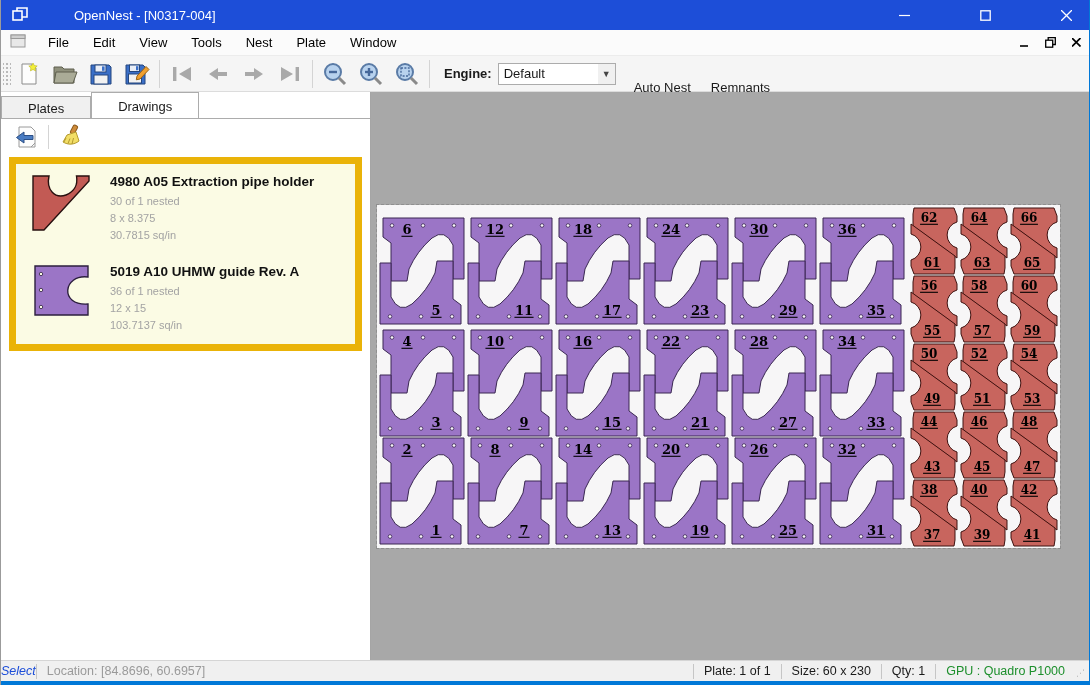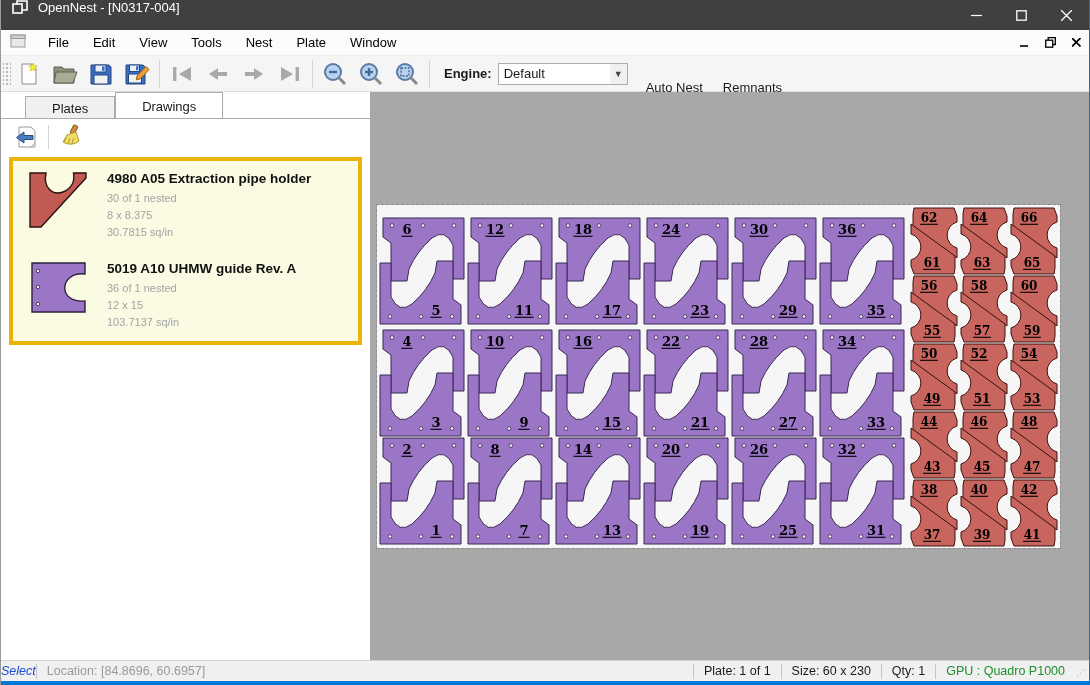--- a/index.html
+++ b/index.html
@@ -1,56 +1,56 @@
 <!DOCTYPE html>
 <html><head>
 <meta charset="utf-8">
 <style>
   * { margin:0; padding:0; box-sizing:border-box; }
   html,body { width:1090px; height:685px; }
   body { font-family:"Liberation Sans", sans-serif; font-size:13px; color:#1a1a1a; background:#fff; overflow:hidden; }
   .window { width:1090px; height:685px; display:flex; flex-direction:column; border-left:1px solid #9b9b9b; border-right:1px solid #0078d7; }
 
   
-  .titlebar { height:30px; background:#404040; color:#fff; display:flex; align-items:flex-start; flex:0 0 auto; }
+  .titlebar { height:30px; background:#1d4ed8; color:#fff; display:flex; align-items:center; flex:0 0 auto;gap:36px; }
   .titlebar .appicon { margin:0 10px 0 11px; }
   .titlebar .title { font-size:13px; }
   .titlebar .spacer { flex:1; }
   .caption-btn { width:45px; height:30px; display:flex; align-items:center; justify-content:center; color:#fff; font-size:13px; }
   .caption-btn svg { display:block; }
 
   
   .menubar { height:26px; background:#fbfbfb; border-bottom:1px solid #ececec; display:flex; align-items:center; flex:0 0 auto; }
   .menubar .mdiicon { margin:0 10px 0 9px; }
   .menu-item { padding:4px 12px; font-size:13px; color:#000;margin-top:12px; }
   .menubar .spacer { flex:1; }
   .mdi-btn { width:26px; height:22px; display:flex; align-items:center; justify-content:center; color:#000; }
 
   
   .toolbar { height:36px; background:#f5f5f5; border-bottom:1px solid #dcdcdc; display:flex; align-items:center; flex:0 0 auto; }
   .tb-grip { width:8px; height:26px; margin-left:2px; background-image:radial-gradient(circle, #b9b9b9 1px, transparent 1.2px); background-size:4px 4px; background-position:2px 1px; }
   .tb-btn { width:36px; height:32px; display:flex; align-items:center; justify-content:center; border-radius:2px; }
   .tb-sep { width:1px; height:28px; background:#d4d4d4; margin:0 4px; }
   .engine-label { font-weight:bold; margin:0 6px 0 10px; }
-  .engine-combo { width:130px; height:22px; background:#fff; border:1px solid #acacac; display:flex; align-items:center; }
+  .engine-combo { width:118px; height:22px; background:#fff; border:1px solid #acacac; display:flex; align-items:center; }
   .engine-combo .val { flex:1; padding-left:5px; font-size:13px; }
   .engine-combo .dd { width:17px; height:100%; display:flex; align-items:center; justify-content:center; background:#f0f0f0; color:#444; font-size:9px; }
   .tb-text-btn { padding:6px 10px; font-size:13px; border-radius:2px;margin-top:28px; }
 
   
   .main { flex:1; display:flex; min-height:0; }
   .sidebar { width:370px; border-right:1px solid #a5a5a5; display:flex; flex-direction:column; background:#fff; }
-  .tabstrip { height:26px; display:flex; align-items:flex-end; background:#fff; flex:0 0 auto;padding-left:24px; }
+  .tabstrip { height:26px; display:flex; align-items:flex-end; background:#fff; flex:0 0 auto; }
   .tab { padding:4px 26px 5px 26px; font-size:13px; border:1px solid #acacac; border-bottom:none; background:#f0f0f0; height:22px; }
   .tab.active { background:#fff; height:26px; position:relative; z-index:2; padding-top:6px; }
   .tab.inactive { margin-bottom:0; }
   .side-toolbar { height:37px; border-top:1px solid #acacac; display:flex; align-items:center; padding-left:8px; flex:0 0 auto; }
   .side-tb-btn { width:34px; height:30px; display:flex; align-items:center; justify-content:center; }
   .side-sep { width:1px; height:24px; background:#d4d4d4; margin:0 5px; }
-  .drawing-list { margin:2px 8px 0 8px; border:4px solid #eab308; background:#fbfbe4; }
+  .drawing-list { margin:2px 8px 0 8px; border:7px solid #eab308; background:#fbfbe4; }
   .drawing-item { display:flex; padding:10px 8px 10px 10px; }
   .drawing-thumb { width:72px; display:flex; align-items:flex-start; justify-content:center; flex:0 0 auto; }
   .drawing-info { padding-left:12px; }
   .drawing-name { font-weight:bold; font-size:13.5px; color:#111; margin-bottom:4px; }
   .drawing-sub { color:#a3a3a3; font-size:11px; line-height:1.55; }
 
   .canvas { flex:1; background:#a8a8a8; position:relative; overflow:hidden; }
   .plate { position:absolute; left:6px; top:113px; width:683px; height:343px; background:#f7f6f7; outline:1px dashed #8f8f8f; }
   .plate svg { display:block; }
 

